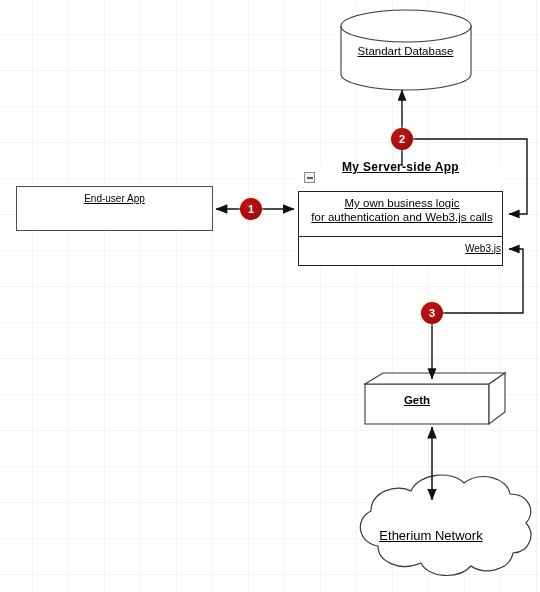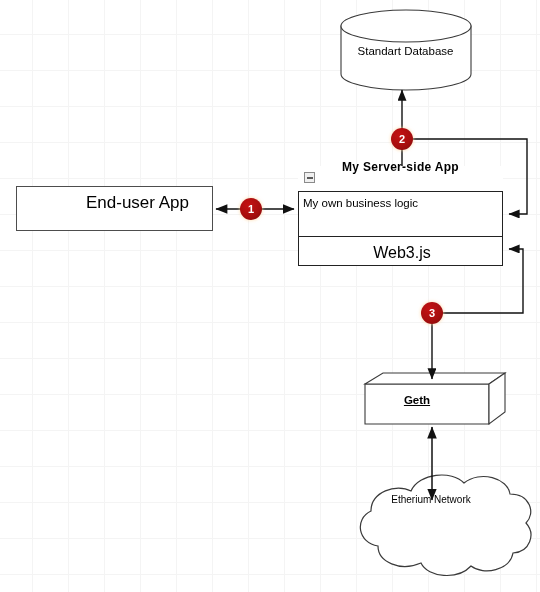--- a/index.html
+++ b/index.html
@@ -35,36 +35,36 @@
     overflow: visible;
   }
   .shape-text {
     position: absolute;
     font-family: "Liberation Sans", sans-serif;
     color: #000000;
     text-align: center;
     line-height: 1.22;
     white-space: pre;
     pointer-events: none;
+    text-decoration: underline;
   }
 
   
   #enduser-box {
     position: absolute;
     left: 16px; top: 186px;
     width: 197px; height: 45px;
     border: 1px solid #4d4d4d;
     background: #ffffff;
     box-sizing: border-box;
   }
   #enduser-label {
     left: 16px; top: 193px;
     width: 197px;
-    font-size: 17px;
-    padding-left: 23px;
+    font-size: 10px;
   }
 
   
   #server-box {
     position: absolute;
     left: 298px; top: 166px;
     width: 205px; height: 100px;
     border: 1px solid #222222;
     background: #ffffff;
     box-sizing: border-box;
@@ -102,55 +102,55 @@
   #server-logic-sec {
     position: absolute;
     left: 298px; top: 192px;
     width: 205px; height: 45px;
     border-bottom: 1px solid #222222;
     box-sizing: border-box;
   }
   #server-logic-label {
     left: 303px; top: 196px;
     width: 198px;
-    text-align: left;
+    text-align: center;
     font-size: 11.5px;
   }
   #server-web3-sec {
     position: absolute;
     left: 298px; top: 237px;
     width: 205px; height: 29px;
     box-sizing: border-box;
   }
   #server-web3-label {
     left: 303px; top: 243px;
     width: 198px;
-    text-align: center;
-    font-size: 16px;
+    text-align: right;
+    font-size: 10px;
   }
 
   
   #db-label {
     left: 340px; top: 44px;
     width: 131px;
     font-size: 11.5px;
   }
   
   #geth-label {
     left: 372px; top: 393px;
     width: 90px;
     font-size: 11.5px;
     text-decoration: underline;
     font-weight: bold;
   }
   
   #cloud-label {
-    left: 351px; top: 494px;
+    left: 351px; top: 528px;
     width: 160px;
-    font-size: 10px;
+    font-size: 13px;
   }
 
   
   .marker {
     position: absolute;
     width: 22px; height: 22px;
     border-radius: 50%;
     background: radial-gradient(circle at 38% 32%, #c41212 0%, #a60e0e 58%, #7d0808 100%);
     box-shadow: 0 0 3px 1px rgba(255,215,160,0.55);
     color: #ffffff;
@@ -233,21 +233,21 @@
 
 <div id="enduser-box"></div>
 <div class="shape-text" id="enduser-label"><span>End-user App</span><br></div>
 
 <div id="server-box"></div>
 <div id="server-header"></div>
 <div id="minimize-icon"></div>
 <div class="shape-text" id="server-title">My Server-side App</div>
 
 <div id="server-logic-sec"></div>
-<div class="shape-text" id="server-logic-label"><span>My own business logic</span><br></div>
+<div class="shape-text" id="server-logic-label"><span>My own business logic</span><br><span>for authentication and Web3.js calls</span></div>
 
 <div id="server-web3-sec"></div>
 <div class="shape-text" id="server-web3-label">Web3.js</div>
 
 <div class="shape-text" id="db-label">Standart Database</div>
 <div class="shape-text" id="geth-label">Geth</div>
 <div class="shape-text" id="cloud-label">Etherium Network</div>
 
 <div class="marker" id="marker-1">1</div>
 <div class="marker" id="marker-2">2</div>

